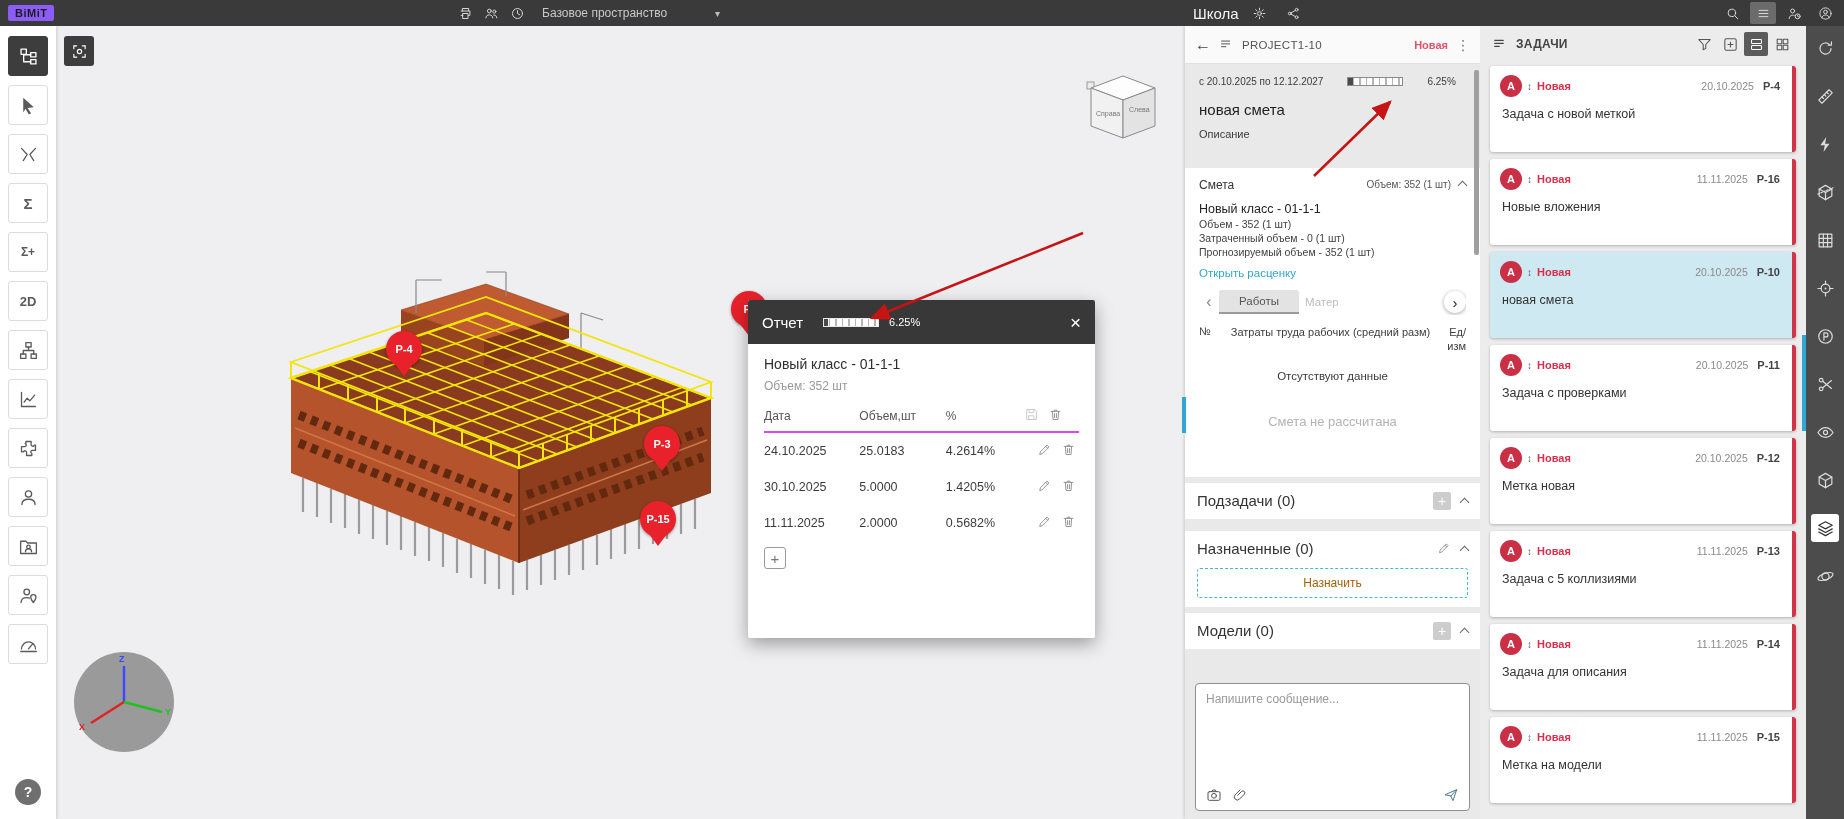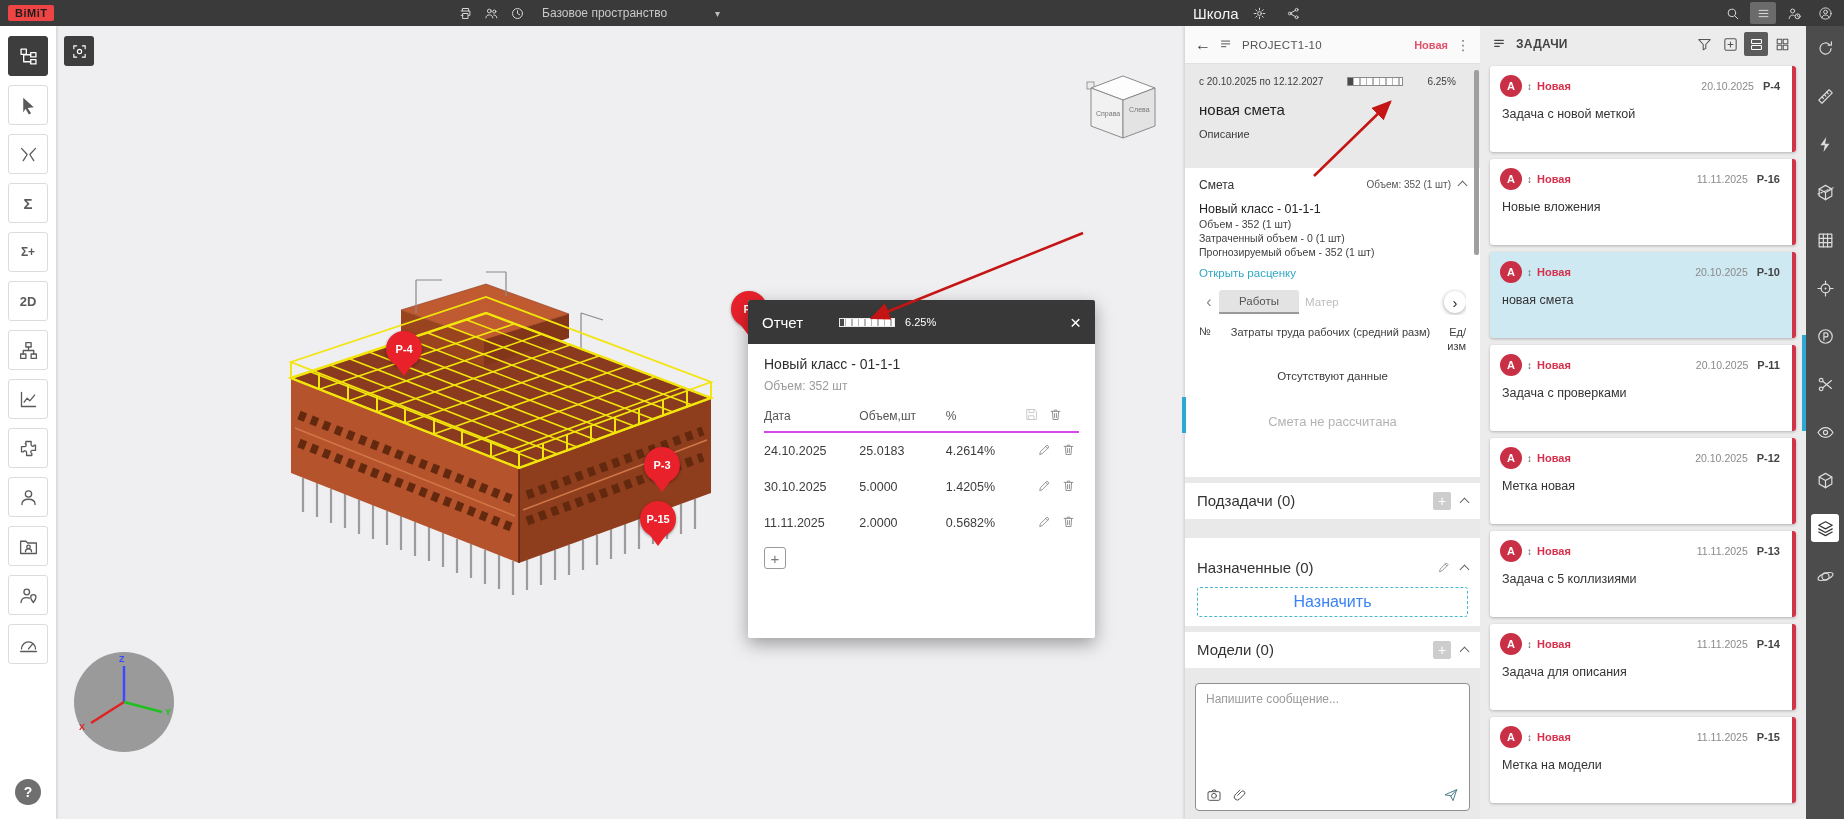--- a/index.html
+++ b/index.html
@@ -5,21 +5,21 @@
 *{margin:0;padding:0;box-sizing:border-box}
 html,body{width:1844px;height:819px;overflow:hidden;background:#ededed;
   font-family:"Liberation Sans",sans-serif;color:#333}
 .app{position:absolute;inset:0;width:1844px;height:819px}
 svg{display:block}
 button{font-family:"Liberation Sans",sans-serif}
 
 
 .topbar{position:absolute;left:0;top:0;right:0;height:26px;background:#3a3a3a;
   display:flex;align-items:center;color:#e3e3e3;z-index:40}
-.logo{margin-left:8px;background:#ef4444;color:#1d1d1d;font-weight:bold;font-size:11px;
+.logo{margin-left:8px;background:#8b5cf6;color:#1d1d1d;font-weight:bold;font-size:11px;
   padding:2px 7px;border-radius:2px;letter-spacing:.5px;cursor:pointer}
 .tb-icon{display:inline-flex;align-items:center;justify-content:center;width:26px;height:22px;
   color:#d6d6d6;cursor:pointer;background:none;border:none}
 .tb-icon svg{width:15px;height:15px;stroke:currentColor;fill:none;stroke-width:1.6;
   stroke-linecap:round;stroke-linejoin:round}
 .tb-active{background:#6b6b6b;border-radius:2px}
 .ws-group{position:absolute;left:452px;display:flex;align-items:center;gap:0}
 .workspace{display:flex;align-items:center;gap:48px;color:#c9c9c9;font-size:12px;
   margin-left:12px;cursor:pointer}
 .ws-chev{font-size:10px;color:#bdbdbd}
@@ -61,21 +61,21 @@
 .mini-bar{position:relative;width:56px;height:9px;border:1px solid #8a8a8a;flex:0 0 auto;
   background:repeating-linear-gradient(90deg,#fdfdfd 0 5px,#b5b5b5 5px 6.5px)}
 .mini-bar .fill{position:absolute;left:0;top:0;bottom:0;width:8%;background:#4a4a4a}
 .mini-bar.on-dark{border-color:#e8e8e8}
 
 
 .report-popup{position:absolute;left:748px;top:300px;width:347px;height:338px;background:#fff;
   z-index:20;box-shadow:0 6px 18px rgba(0,0,0,.35);border-radius:2px}
 .rp-header{height:44px;background:#383838;display:flex;align-items:center;padding:0 14px;gap:10px;
   border-radius:2px 2px 0 0}
-.rp-title{color:#fff;font-size:15px;margin-right:26px}
+.rp-title{color:#fff;font-size:15px;margin-right:10px}
 .rp-progress-val{color:#fff;font-size:11px}
 .rp-close{margin-left:auto;color:#fff;font-size:19px;background:none;border:none;cursor:pointer;line-height:1}
 .rp-body{padding:12px 16px 0}
 .rp-item-title{font-size:14px;color:#2e2e2e}
 .rp-item-vol{font-size:12px;color:#9a9a9a;margin-top:7px}
 .rp-table{width:100%;border-collapse:collapse;margin-top:8px}
 .rp-table th{font-size:12px;color:#555;text-align:left;font-weight:normal;padding:6px 0;
   border-bottom:2px solid #d946ef}
 .rp-table td{font-size:12.5px;color:#3d3d3d;padding:9px 0}
 .c-icons{text-align:right;width:58px;white-space:nowrap}
@@ -123,24 +123,24 @@
 .est-col-labor{flex:1;text-align:center;line-height:1.3}
 .est-col-unit{width:34px;text-align:right;line-height:1.3}
 .est-empty{text-align:center;font-size:11.5px;color:#3a3a3a;margin:16px 0 6px}
 .est-nocalc{text-align:center;font-size:13px;color:#b3b3b3;margin:32px 0 42px}
 .pp-section{background:#fff;margin-top:6px;padding:9px 12px;display:flex;align-items:center;gap:10px}
 .pp-sec-label{font-size:15px;color:#333;margin-right:auto}
 .sq-plus{width:18px;height:18px;background:#cdcdcd;color:#fff;border:none;border-radius:2px;
   font-size:14px;line-height:1;display:flex;align-items:center;justify-content:center;cursor:pointer}
 .pencil-btn{background:none;border:none;color:#8a8a8a;cursor:pointer}
 .pencil-btn svg{width:14px;height:14px;stroke:currentColor;fill:none;stroke-width:1.5;stroke-linecap:round}
-.assigned-block{background:#fff;margin-top:19px;padding:12px 12px 9px}
+.assigned-block{background:#fff;margin-top:12px;padding:0 12px 9px}
 .assigned-row{display:flex;align-items:center;gap:10px;padding:9px 0}
 .assign-btn{display:block;width:100%;height:30px;background:#fff;border:1px dashed #49b8cf;
-  color:#3b82f6;font-size:16px;border-radius:3px;cursor:pointer;margin-top:2px}
+  color:#a16207;font-size:12px;border-radius:3px;cursor:pointer;margin-top:2px}
 .pp-scroll{position:absolute;right:1px;top:6px;width:5px;height:185px;background:#9f9f9f;border-radius:2px;cursor:pointer}
 .message-box{position:absolute;left:10px;right:10px;bottom:8px;height:128px;background:#fff;
   border:1px solid #8f8f8f;border-radius:4px;z-index:8;padding:8px 10px}
 .message-box textarea{width:100%;height:78px;border:none;outline:none;resize:none;font-size:12px;
   font-family:"Liberation Sans",sans-serif;color:#333;background:transparent}
 .message-box textarea::placeholder{color:#9a9a9a}
 .mb-tools{position:absolute;left:10px;right:10px;bottom:7px;display:flex;align-items:center;gap:10px;color:#555}
 .mb-btn{background:none;border:none;color:#555;cursor:pointer;padding:0}
 .mb-btn svg{width:16px;height:16px;stroke:currentColor;fill:none;stroke-width:1.5;
   stroke-linecap:round;stroke-linejoin:round}
@@ -379,21 +379,21 @@
     </div>
 
     <div class="pin" style="left:330px;top:305px">
       <div class="pin-head">P-4</div>
         <div class="pin-tail"></div>
     </div>
     <div class="pin" style="left:675px;top:265px">
       <div class="pin-head">P-</div>
         <div class="pin-tail"></div>
     </div>
-    <div class="pin" style="left:588px;top:421px">
+    <div class="pin" style="left:588px;top:400px">
       <div class="pin-head">P-3</div>
         <div class="pin-tail"></div>
     </div>
     <div class="pin" style="left:584px;top:475px">
       <div class="pin-head">P-15</div>
         <div class="pin-tail"></div>
     </div>
 
     <div class="nav-cube">
       <svg width="74" height="80" viewBox="0 0 74 80">

